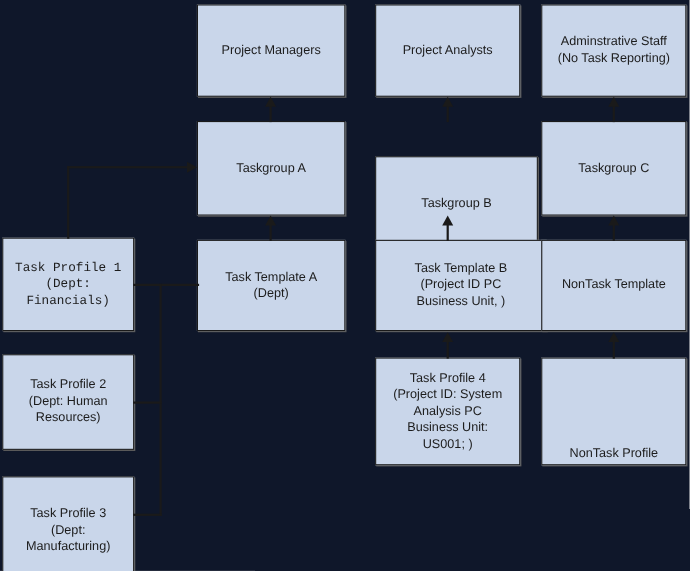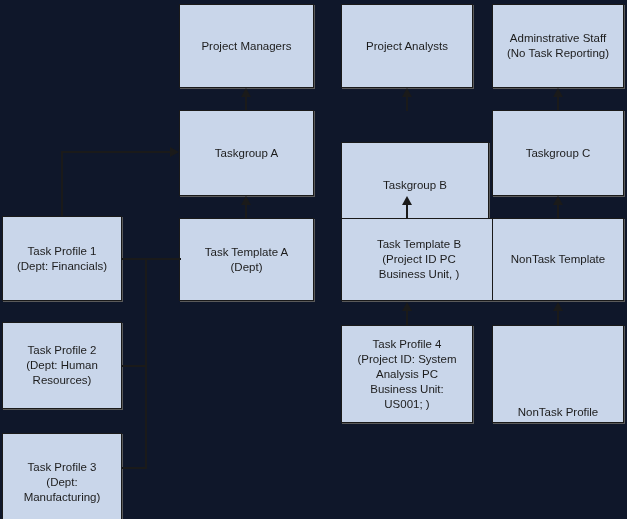--- a/index.html
+++ b/index.html
@@ -104,21 +104,21 @@
   <div class="node" style="left:341px; top:218px; width:156px; height:83px;">
     <span class="node-label">Task Template B
 (Project ID PC
 Business Unit, )</span>
   </div>
 
   <div class="node" style="left:492px; top:218px; width:132px; height:83px;">
     <span class="node-label">NonTask Template</span>
   </div>
 
-  <div class="node" style="left:2px; top:216px; width:120px; height:85px;">
+  <div class="node" style="left:2px; top:216px; width:120px; height:85px;font-family:Liberation Mono, monospace;">
     <span class="node-label">Task Profile 1
 (Dept: Financials)</span>
   </div>
 
   <div class="node" style="left:2px; top:322px; width:120px; height:87px;align-items:center;">
     <span class="node-label">Task Profile 2
 (Dept: Human
 Resources)</span>
   </div>
 

